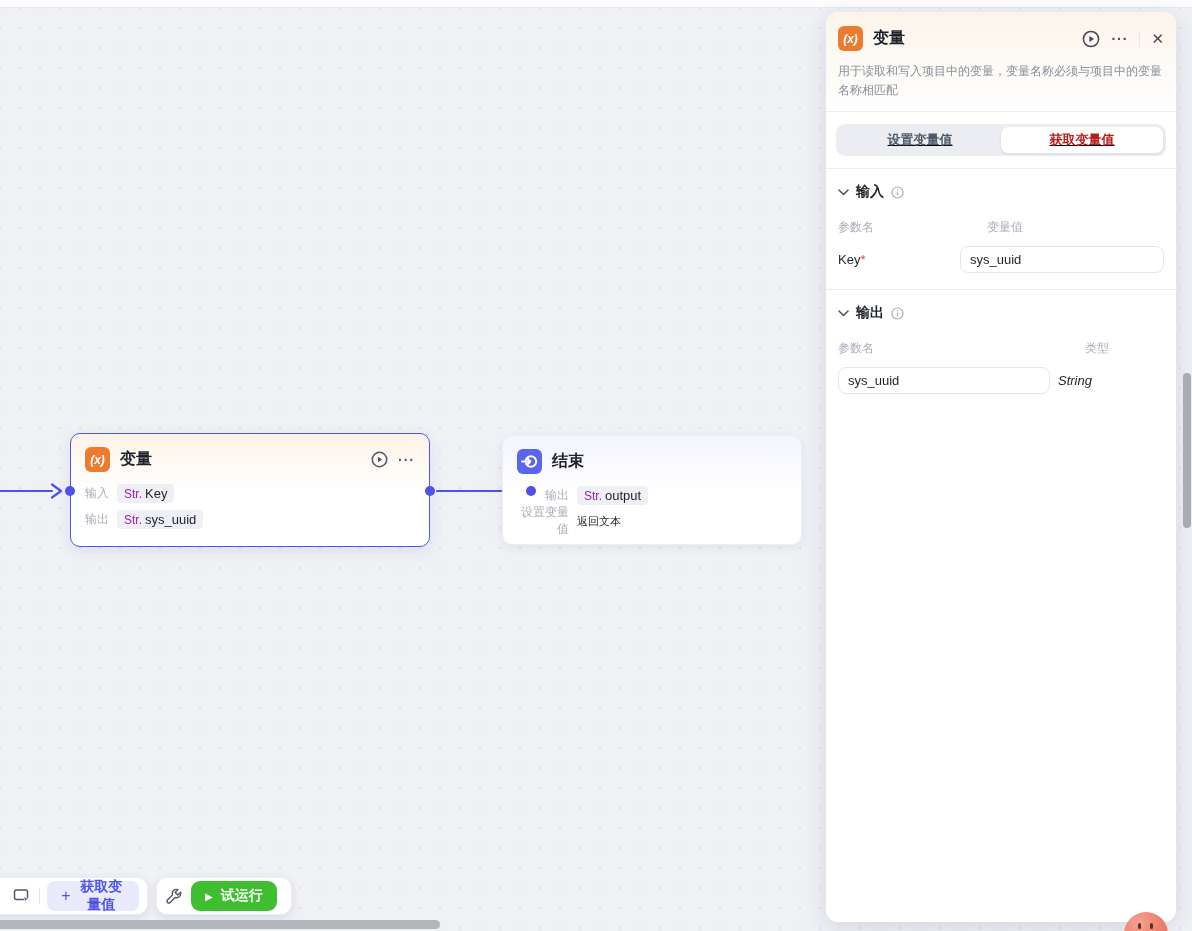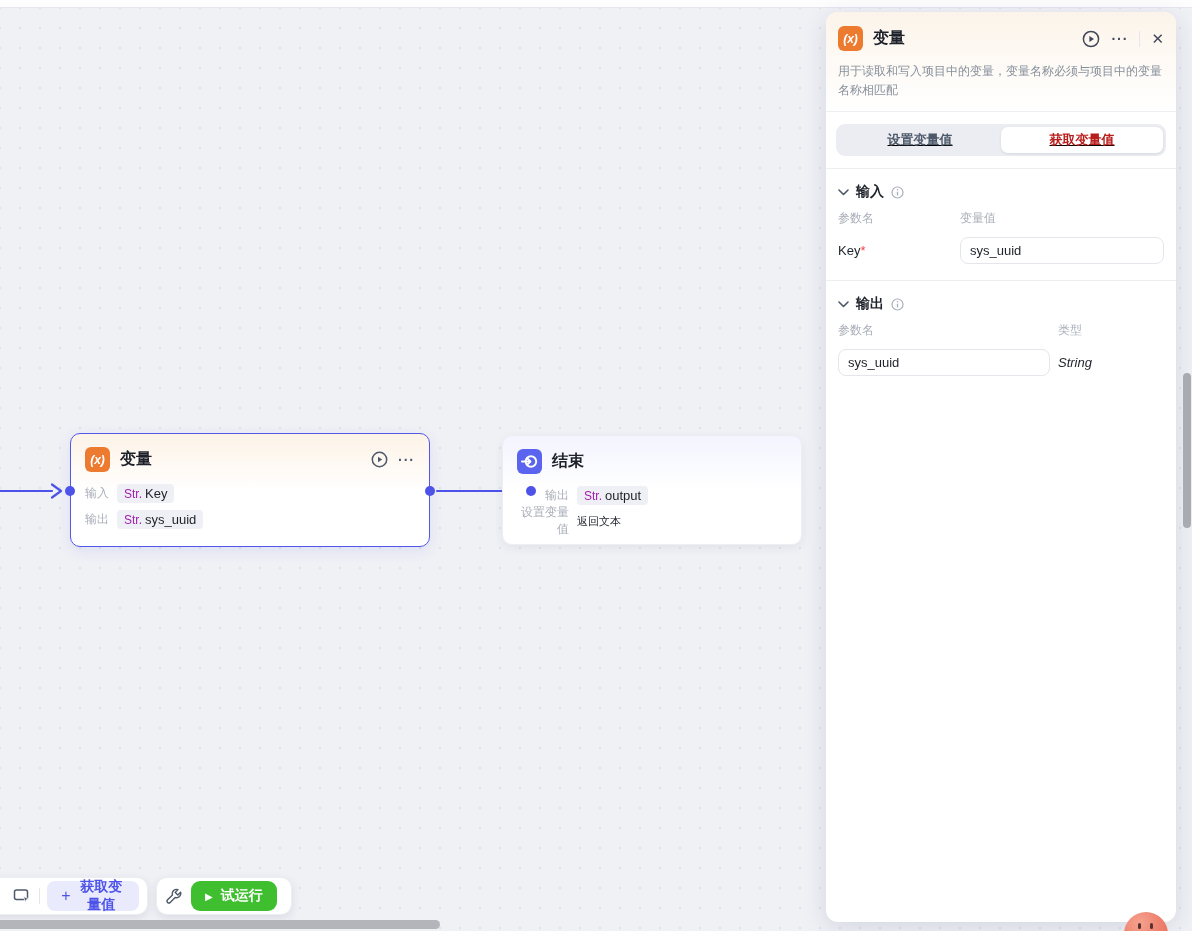--- a/index.html
+++ b/index.html
@@ -87,21 +87,21 @@
   .close-glyph { font-size:15px; cursor:pointer; }
   .panel-desc { margin-top:11px; font-size:12px; line-height:1.55; color:#86909c; }
   .panel-divider { height:1px; background:#eceef2; }
   .tabs { margin:12px 10px; background:#ebedf2; border-radius:9px; padding:3px; display:flex;text-decoration:underline; }
   .tab { flex:1; height:26px; display:flex; align-items:center; justify-content:center;
     font-size:13px; color:#4e5969; font-weight:bold; border-radius:7px; cursor:pointer; }
   .tab.active { background:#fff; color:#b91c1c; box-shadow:0 1px 3px rgba(30,40,90,0.10); }
   .section { padding:14px 12px 16px 12px; }
   .sec-head { display:flex; align-items:center; gap:7px; }
   .sec-title { font-size:14px; font-weight:bold; color:#1d2129; }
-  .cols { display:flex; margin-top:9px; font-size:12px; color:#a9aeb8; }
+  .cols { display:flex; margin-top:18px; font-size:12px; color:#a9aeb8;gap:27px; }
   .param-row { display:flex; align-items:center; margin-top:10px; }
   .col-name-in { width:122px; flex:0 0 auto; }
   .col-name-out { width:220px; flex:0 0 auto; }
   .key-label { font-size:13px; color:#1d2129; }
   .req { color:#f53f3f; }
   .fld {
     height:27px; border:1px solid #e5e6eb; border-radius:8px; background:#fff;
     font-size:13px; color:#1d2129; padding:0 9px; font-family:inherit; outline:none;
   }
   .fld-val { width:210px; }

